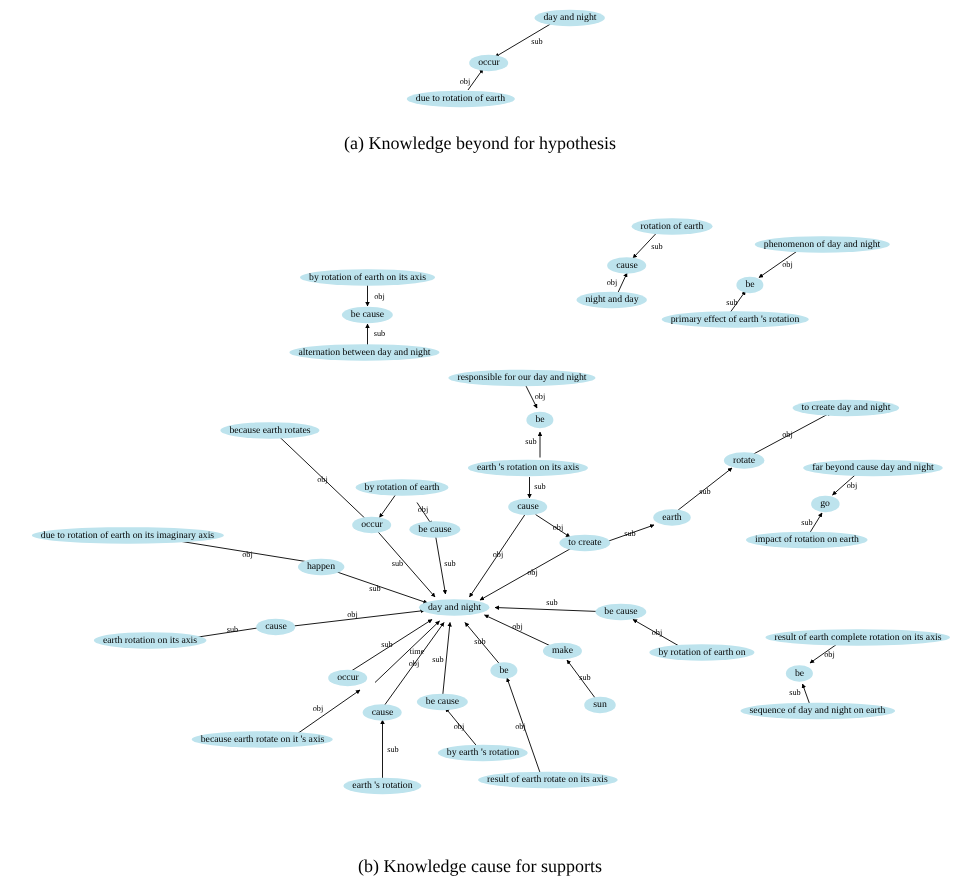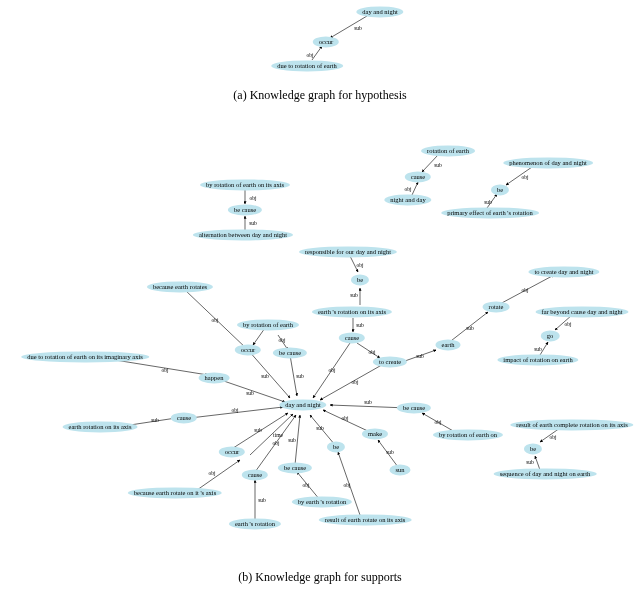--- a/index.html
+++ b/index.html
@@ -119,21 +119,21 @@
 <line x1="455" y1="432" x2="422" y2="413" stroke="#000" stroke-width="0.6" marker-end="url(#arr)"></line>
 </svg>
 
 <div class="node" style="left:380px; top:12px;">day and night</div>
 <div class="node" style="left:326px; top:42px;">occur</div>
 <div class="node" style="left:307px; top:66px;">due to rotation of earth</div>
 
 <div class="elabel" style="left:358px; top:28px;">sub</div>
 <div class="elabel" style="left:310px; top:55px;">obj</div>
 
-<div class="caption" style="left:320px; top:88px;">(a) Knowledge graph for hypothesis</div>
+<div class="caption" style="left:320px; top:88px;">(a) Knowledge beyond for hypothesis</div>
 
 <div class="node" style="left:448px; top:151px;">rotation of earth</div>
 <div class="node" style="left:418px; top:177px;">cause</div>
 <div class="node" style="left:408px; top:200px;">night and day</div>
 <div class="elabel" style="left:438px; top:165px;">sub</div>
 <div class="elabel" style="left:408px; top:189px;">obj</div>
 
 <div class="node" style="left:548px; top:163px;">phenomenon of day and night</div>
 <div class="node" style="left:500px; top:190px;">be</div>
 <div class="node" style="left:490px; top:213px;">primary effect of earth 's rotation</div>
@@ -223,15 +223,15 @@
 <div class="elabel" style="left:368px; top:402px;">sub</div>
 <div class="node" style="left:468px; top:435px;">by rotation of earth on</div>
 <div class="elabel" style="left:438px; top:422px;">obj</div>
 
 <div class="node" style="left:572px; top:425px;">result of earth complete rotation on its axis</div>
 <div class="node" style="left:533px; top:449px;">be</div>
 <div class="node" style="left:545px; top:474px;">sequence of day and night on earth</div>
 <div class="elabel" style="left:553px; top:437px;">obj</div>
 <div class="elabel" style="left:530px; top:462px;">sub</div>
 
-<div class="caption" style="left:320px; top:570px;">(b) Knowledge graph for supports</div>
+<div class="caption" style="left:320px; top:570px;">(b) Knowledge cause for supports</div>
 
 </div>
 
 </body></html>

